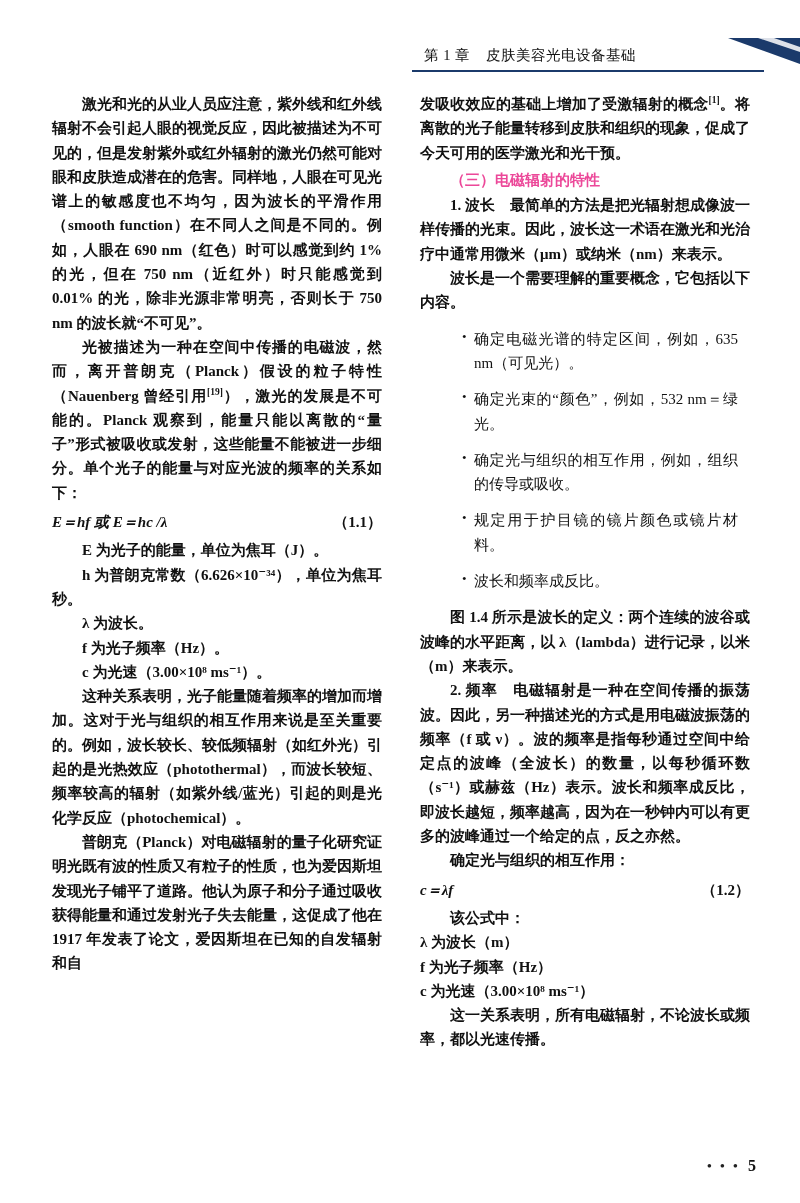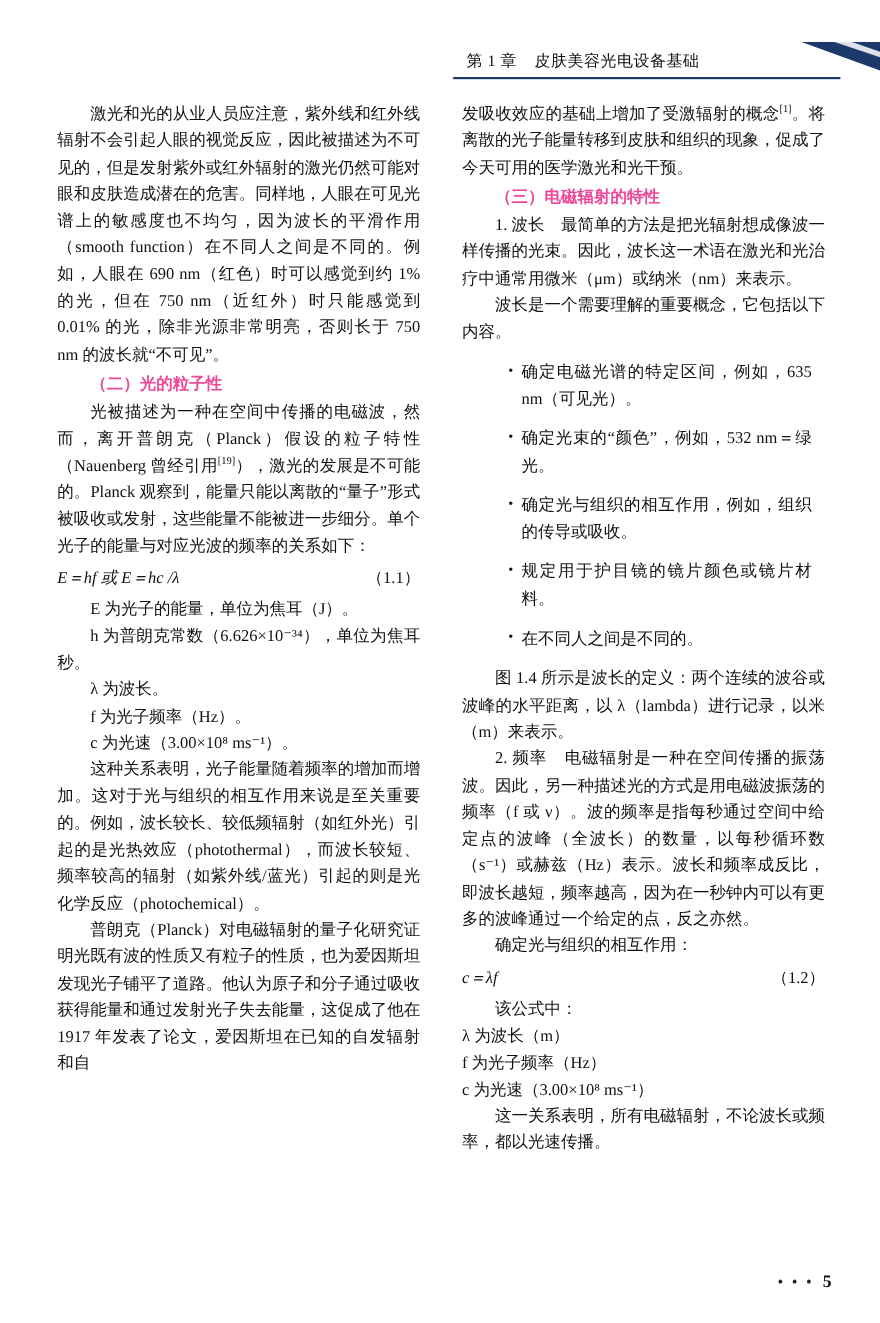--- a/index.html
+++ b/index.html
@@ -70,20 +70,21 @@
     line-height: 1.62;
     text-align: justify;
     text-justify: inter-character;
   }
   .col-left { left: 52px; }
   .col-right { left: 420px; }
 
   p {
     margin: 0;
     text-indent: 2em;
+    font-weight: bold;
   }
   p.noindent { text-indent: 0; }
 
   .subhead {
     margin: 3px 0 1px 0;
     text-indent: 2em;
     color: #ec4899;
     font-weight: bold;
     font-size: 15px;
   }
@@ -170,21 +171,20 @@
         <polygon points="30,0 72,0 72,14" fill="#ffffff" opacity="0.85"></polygon>
         <polygon points="46,0 72,0 72,9" fill="#1b3a6b"></polygon>
       </svg>
     </div>
   </div>
 
   <div class="col col-left">
 
     <p>激光和光的从业人员应注意，紫外线和红外线辐射不会引起人眼的视觉反应，因此被描述为不可见的，但是发射紫外或红外辐射的激光仍然可能对眼和皮肤造成潜在的危害。同样地，人眼在可见光谱上的敏感度也不均匀，因为波长的平滑作用（smooth function）在不同人之间是不同的。例如，人眼在 690 nm（红色）时可以感觉到约 1% 的光，但在 750 nm（近红外）时只能感觉到 0.01% 的光，除非光源非常明亮，否则长于 750 nm 的波长就“不可见”。</p>
 
-    <h3 class="subhead">（二）光的粒子性</h3>
 
     <p><span>光被描述为一种在空间中传播的电磁波，然而，离开普朗克（Planck）假设的粒子特性（Nauenberg 曾经引用</span><sup>[19]</sup><span>），激光的发展是不可能的。Planck 观察到，能量只能以离散的“量子”形式被吸收或发射，这些能量不能被进一步细分。单个光子的能量与对应光波的频率的关系如下：</span></p>
 
     <p class="formula">
       <span class="ital">E＝hf 或 E＝hc /λ</span>
       <span class="eqno">（1.1）</span>
     </p>
 
     <p>E 为光子的能量，单位为焦耳（J）。</p>
     <p>h 为普朗克常数（6.626×10⁻³⁴），单位为焦耳秒。</p>
@@ -202,21 +202,21 @@
     <h3 class="subhead">（三）电磁辐射的特性</h3>
 
     <p>1. 波长　最简单的方法是把光辐射想成像波一样传播的光束。因此，波长这一术语在激光和光治疗中通常用微米（μm）或纳米（nm）来表示。</p>
     <p>波长是一个需要理解的重要概念，它包括以下内容。</p>
 
     <ul class="bullets">
       <li>确定电磁光谱的特定区间，例如，635 nm（可见光）。</li>
       <li>确定光束的“颜色”，例如，532 nm＝绿光。</li>
       <li>确定光与组织的相互作用，例如，组织的传导或吸收。</li>
       <li>规定用于护目镜的镜片颜色或镜片材料。</li>
-      <li>在不同人之间是不同的。</li>
+      <li>波长和频率成反比。</li>
     </ul>
 
     <p>图 1.4 所示是波长的定义：两个连续的波谷或波峰的水平距离，以 λ（lambda）进行记录，以米（m）来表示。</p>
     <p>2. 频率　电磁辐射是一种在空间传播的振荡波。因此，另一种描述光的方式是用电磁波振荡的频率（f 或 ν）。波的频率是指每秒通过空间中给定点的波峰（全波长）的数量，以每秒循环数（s⁻¹）或赫兹（Hz）表示。波长和频率成反比，即波长越短，频率越高，因为在一秒钟内可以有更多的波峰通过一个给定的点，反之亦然。</p>
     <p>确定光与组织的相互作用：</p>
 
     <p class="formula">
       <span class="ital">c＝λf</span>
       <span class="eqno">（1.2）</span>
     </p>

